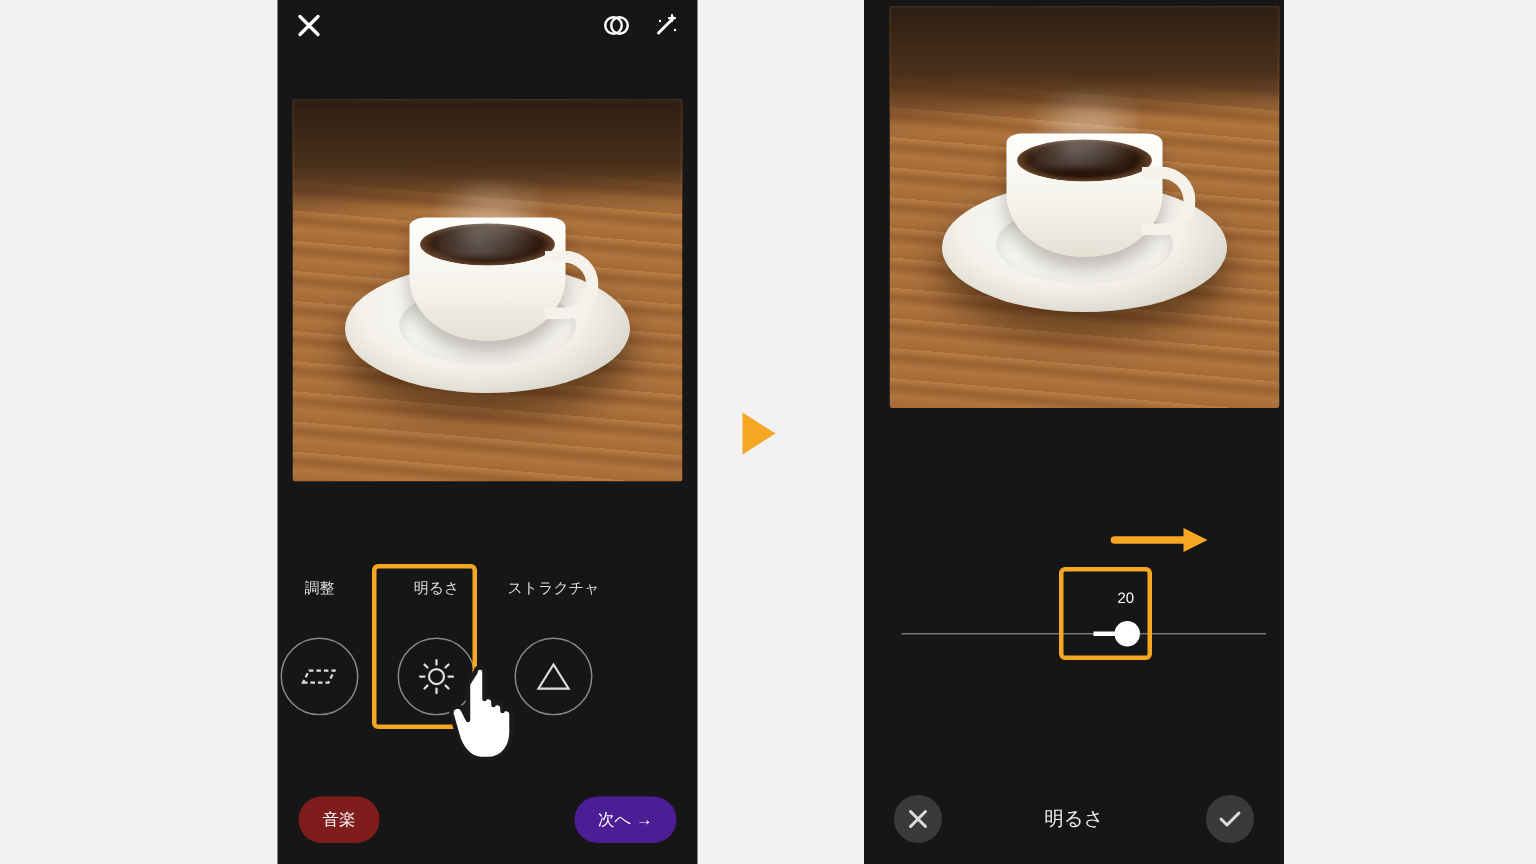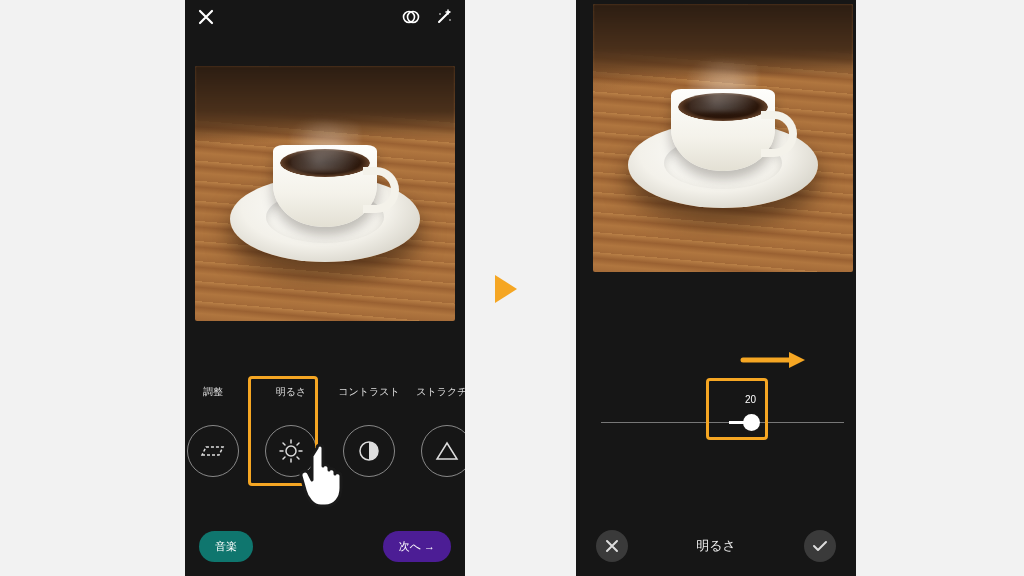--- a/index.html
+++ b/index.html
@@ -166,21 +166,21 @@
       display: flex; justify-content: space-between; align-items: center;
       padding: 0 14px;
     }
     .pill {
       padding: 8px 16px;
       border-radius: 18px;
       font-size: 11px;
       color: #fff;
       display: inline-flex; align-items: center; gap: 4px;
     }
-    .pill-gray { background: #0f766e; }
+    .pill-gray { background: #7f1d1d; }
     .pill-blue { background: #4c1d95; }
     
     .slider-area {
       position: relative;
       margin-top: 86px;
       height: 80px;
     }
     .slider-track {
       position: absolute; left: 12px; right: 12px; top: 50px;
       height: 1px; background: #777;
@@ -280,29 +280,20 @@
               <line x1="22" y1="14" x2="25" y2="14"></line>
               <line x1="6" y1="6" x2="8" y2="8"></line>
               <line x1="20" y1="20" x2="22" y2="22"></line>
               <line x1="20" y1="8" x2="22" y2="6"></line>
               <line x1="6" y1="22" x2="8" y2="20"></line>
             </g>
           </svg>
       </span>
     </div>
     <div class="edit-item">
-      <span class="edit-label">コントラスト</span>
-      <span class="edit-icon">
-        <svg width="26" height="26" viewBox="0 0 26 26">
-            <circle cx="13" cy="13" r="9" fill="none" stroke="#ddd" stroke-width="1.5"></circle>
-            <path d="M13 4 A9 9 0 0 1 13 22 Z" fill="#ddd"></path>
-          </svg>
-      </span>
-    </div>
-    <div class="edit-item">
       <span class="edit-label">ストラクチャ</span>
       <span class="edit-icon">
         <svg width="26" height="24" viewBox="0 0 26 24">
             <path d="M13 4 L23 20 L3 20 Z" fill="none" stroke="#ddd" stroke-width="1.5"></path>
           </svg>
       </span>
     </div>
   </div>
 
   <div class="highlight-box"></div>

